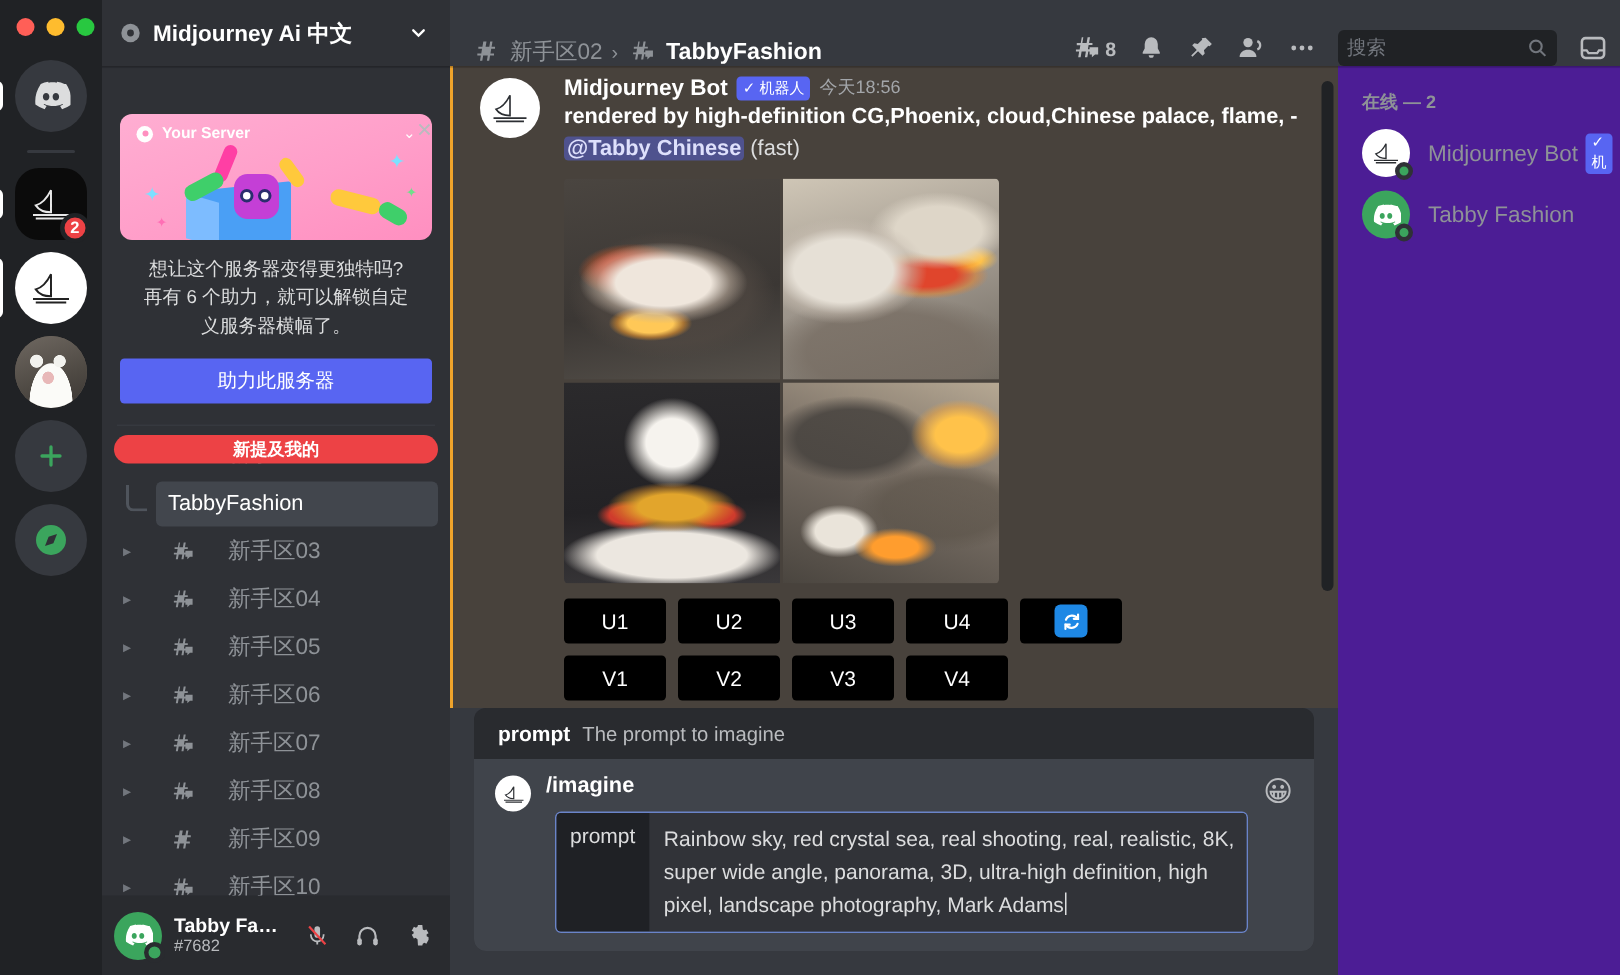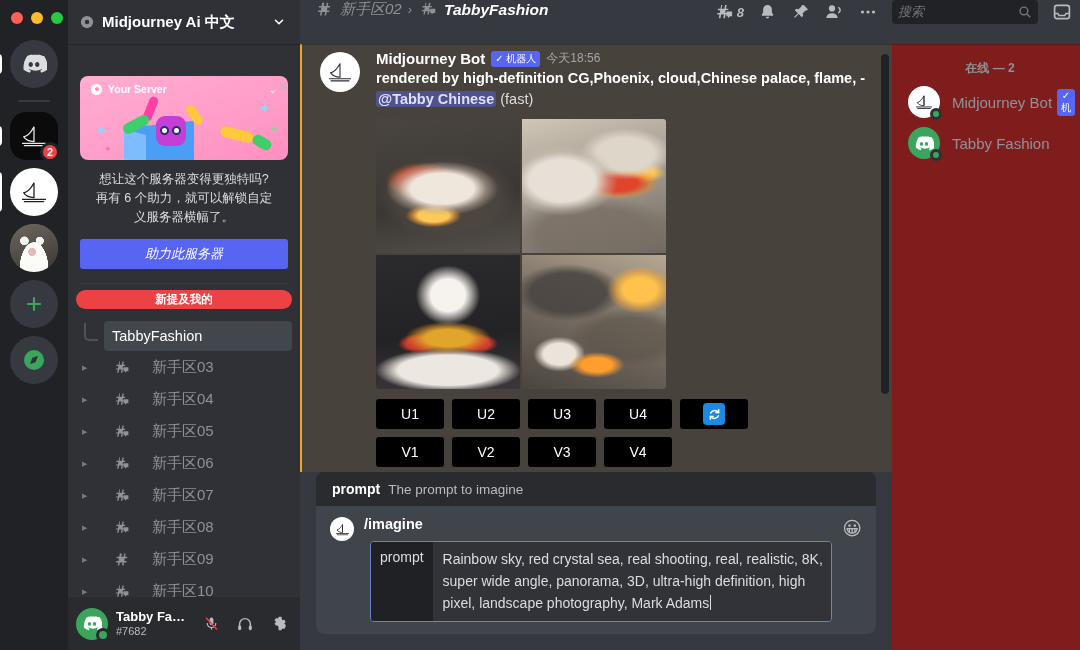--- a/index.html
+++ b/index.html
@@ -82,21 +82,21 @@
              border-radius: 9px; background: #c43fd6; }
   .bi-face { position: absolute; bottom: 22px; left: 80px; width: 22px; height: 12px; display: flex; gap: 3px; }
   .bi-face i { width: 9px; height: 9px; border-radius: 50%; background: #fff; border: 2px solid #2b2d6e; }
   .bi-arm { position: absolute; width: 9px; height: 26px; background: #ff3fa4; border-radius: 5px; }
   .bi-leg { position: absolute; height: 11px; border-radius: 6px; }
   .bi-spark { position: absolute; color: #7de0ff; font-size: 13px; }
 
   .boost-text { color: #dcddde; font-size: 12.5px; line-height: 19px; text-align: center; padding: 10px 4px 0; }
   .boost-btn {
     margin: 12px 0 0; height: 30px; border-radius: 3px; background: #5865f2; color: #fff;
-    font-size: 13px; font-weight: 500; display: flex; align-items: center; justify-content: center; cursor: pointer; font-style: italic;
+    font-size: 13px; font-weight: 500; display: flex; align-items: center; justify-content: center; cursor: pointer;
   }
   .sb-div { height: 1px; background: #36393f; margin: 14px 10px 0; }
 
   .mention-bar {
     position: absolute; left: 8px; right: 8px; height: 19px; background: #ed4245;
     border-radius: 10px; color: #fff; font-size: 11.5px; font-weight: bold;
     display: flex; align-items: center; justify-content: center; z-index: 5; cursor: pointer;
   }
 
   .ch-row {
@@ -125,22 +125,22 @@
                border-radius: 50%; background: #3ba55d; border: 3px solid #292b2f; }
   .up-names { flex: 1; min-width: 0; line-height: 1.15; }
   .up-name { color: #fff; font-size: 13px; font-weight: bold; white-space: nowrap; overflow: hidden; text-overflow: ellipsis; }
   .up-tag { color: #b9bbbe; font-size: 11px; }
   .up-btn { width: 26px; height: 26px; display: flex; align-items: center; justify-content: center;
             color: #b9bbbe; cursor: pointer; flex-shrink: 0; position: relative; }
 
   
   .main { flex: 1; height: 650px; background: #36393f; display: flex; flex-direction: column; min-width: 0; }
   .topbar {
-    height: 44px; flex-shrink: 0; display: flex; align-items: flex-start; padding: 0 8px 0 14px;
-    box-shadow: 0 1px 0 rgba(4,4,5,.2), 0 1.5px 0 rgba(6,6,7,.05); gap: 0; position: relative; z-index: 3; font-style: italic;
+    height: 44px; flex-shrink: 0; display: flex; align-items: flex-end; padding: 0 8px 0 14px;
+    box-shadow: 0 1px 0 rgba(4,4,5,.2), 0 1.5px 0 rgba(6,6,7,.05); gap: 0; position: relative; z-index: 3;
   }
   .bc { display: flex; align-items: center; gap: 6px; color: #8e9297; font-size: 15px; }
   .bc-cur { color: #fff; font-weight: bold; font-size: 15.5px; }
   .bc-sep { color: #8e9297; font-size: 13px; }
   .tb-right { margin-left: auto; display: flex; align-items: center; gap: 14px; }
   .tb-ic { color: #b9bbbe; display: flex; align-items: center; gap: 3px; cursor: pointer; }
   .tb-ct { font-size: 13px; font-weight: 600; color: #b9bbbe; }
   .search {
     width: 146px; height: 24px; background: #202225; border-radius: 4px; display: flex;
     align-items: center; padding: 0 6px; cursor: text;
@@ -195,21 +195,21 @@
   .cmd-slash { color: #fff; font-weight: bold; font-size: 14.5px; }
   .arg-box { margin-top: 9px; margin-left: 6px; border: 1px solid #6a84c9; border-radius: 4px;
              display: flex; overflow: hidden; background: #2b2d31; }
   .arg-key { background: #1f2125; color: #dcddde; font-size: 14px; padding: 7px 9px; flex-shrink: 0; }
   .arg-val { color: #dcddde; font-size: 14px; line-height: 22px; padding: 6px 8px 7px 10px; background: #313338; flex: 1; }
   .caret { display: inline-block; width: 1px; height: 15px; background: #dcddde;
            vertical-align: -2px; margin-left: 1px; }
   .emoji-btn { color: #b9bbbe; font-size: 19px; cursor: pointer; flex-shrink: 0; margin-top: 1px; }
 
   
-  .members { width: 188px; height: 100%; background: #7f1d1d; flex-shrink: 0; padding: 16px 0 0 0; text-align: center; }
+  .members { width: 188px; height: 100%; background: #4c1d95; flex-shrink: 0; padding: 16px 0 0 0; }
   .mem-hdr { color: #8e9297; font-size: 12px; font-weight: bold; padding: 0 8px 4px 16px; }
   .mem-row { display: flex; align-items: center; gap: 12px; margin: 1px 8px; padding: 4px 8px;
              border-radius: 4px; cursor: pointer; min-width: 0; }
   .mem-av { width: 32px; height: 32px; border-radius: 50%; flex-shrink: 0; position: relative;
             display: flex; align-items: center; justify-content: center; }
   .mem-av.w { background: #fff; } .mem-av.g { background: #3ba55d; }
   .mem-st { position: absolute; right: -2px; bottom: -2px; width: 12px; height: 12px;
             border-radius: 50%; background: #3ba55d; border: 3px solid #2f3136; }
   .mem-name { color: #8e9297; font-size: 15px; white-space: nowrap; }
   .mem-line { display: flex; align-items: center; gap: 5px; min-width: 0; }

